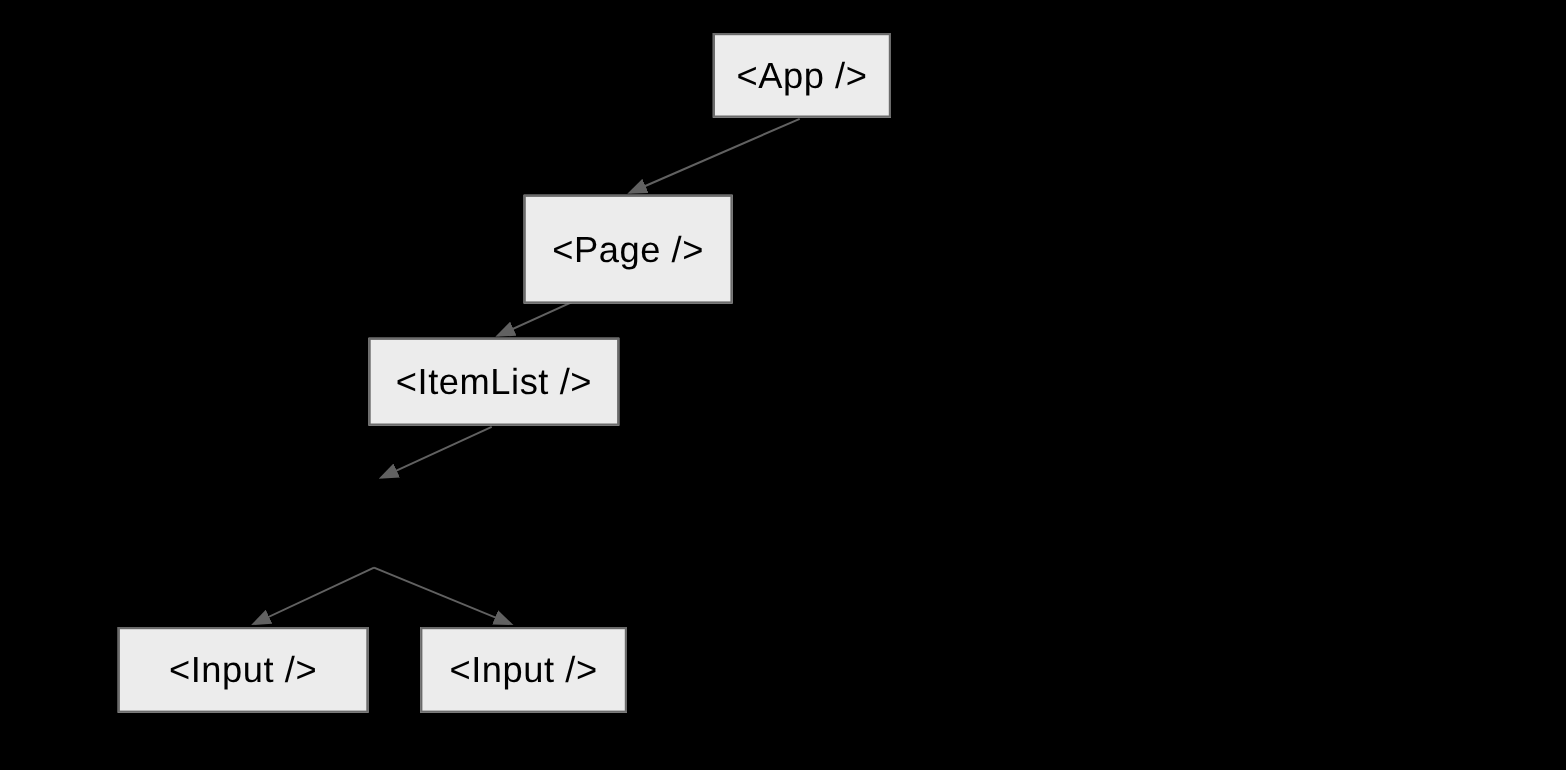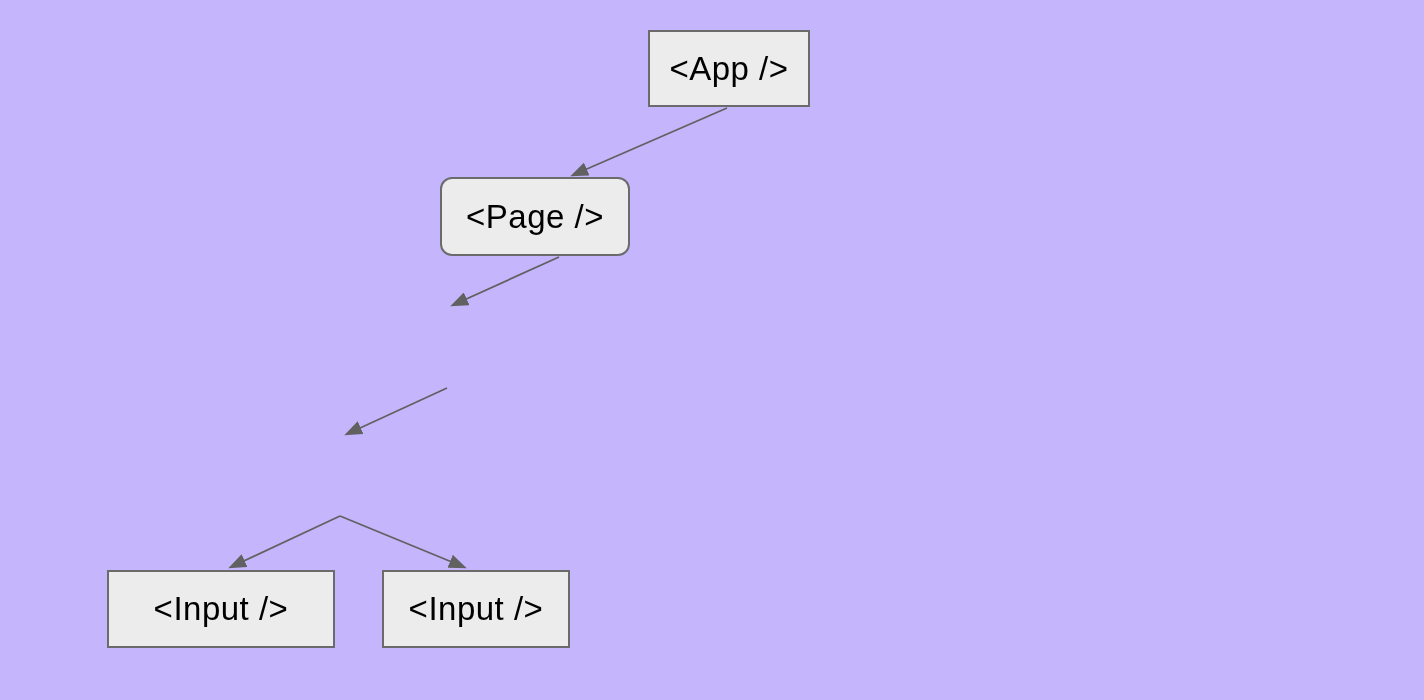--- a/index.html
+++ b/index.html
@@ -4,21 +4,21 @@
 <style>
   * { margin: 0; padding: 0; box-sizing: border-box; }
   html, body {
     background: #ffffff;
     font-family: "Liberation Sans", "DejaVu Sans", sans-serif;
   }
   .canvas {
     position: relative;
     width: 1424px;
     height: 700px;
-    background: #c4b5fd;
+    background: #000000;
     overflow: hidden;
   }
   .edges-layer {
     position: absolute;
     left: 0; top: 0;
     width: 1424px;
     height: 700px;
     pointer-events: none;
   }
   .node {
@@ -27,21 +27,21 @@
     border: 2px solid #6b6b6b;
     display: flex;
     align-items: center;
     justify-content: center;
     font-size: 33px;
     color: #000000;
     white-space: nowrap;
     letter-spacing: 0.5px;
   }
   .node-app      { left: 648px; top: 30px;  width: 162px; height: 77px; }
-  .node-page     { left: 440px; top: 177px; width: 190px; height: 79px; border-radius: 12px; }
+  .node-page     { left: 476px; top: 177px; width: 190px; height: 99px; }
   .node-itemlist { left: 335px; top: 307px; width: 228px; height: 80px; }
   .node-gameitem { left: 209px; top: 436px; width: 260px; height: 79px; }
   .node-input-l  { left: 107px; top: 570px; width: 228px; height: 78px; }
   .node-input-r  { left: 382px; top: 570px; width: 188px; height: 78px; }
   .edge {
     stroke: #616161;
     stroke-width: 1.8;
     fill: none;
   }
 </style>
@@ -64,20 +64,23 @@
   </svg>
 
   <div class="node node-app">
     <span>&lt;App /&gt;</span>
   </div>
 
   <div class="node node-page">
     <span>&lt;Page /&gt;</span>
   </div>
 
+  <div class="node node-itemlist">
+    <span>&lt;ItemList /&gt;</span>
+  </div>
 
 
   <div class="node node-input-l">
     <span>&lt;Input /&gt;</span>
   </div>
 
   <div class="node node-input-r">
     <span>&lt;Input /&gt;</span>
   </div>
 

